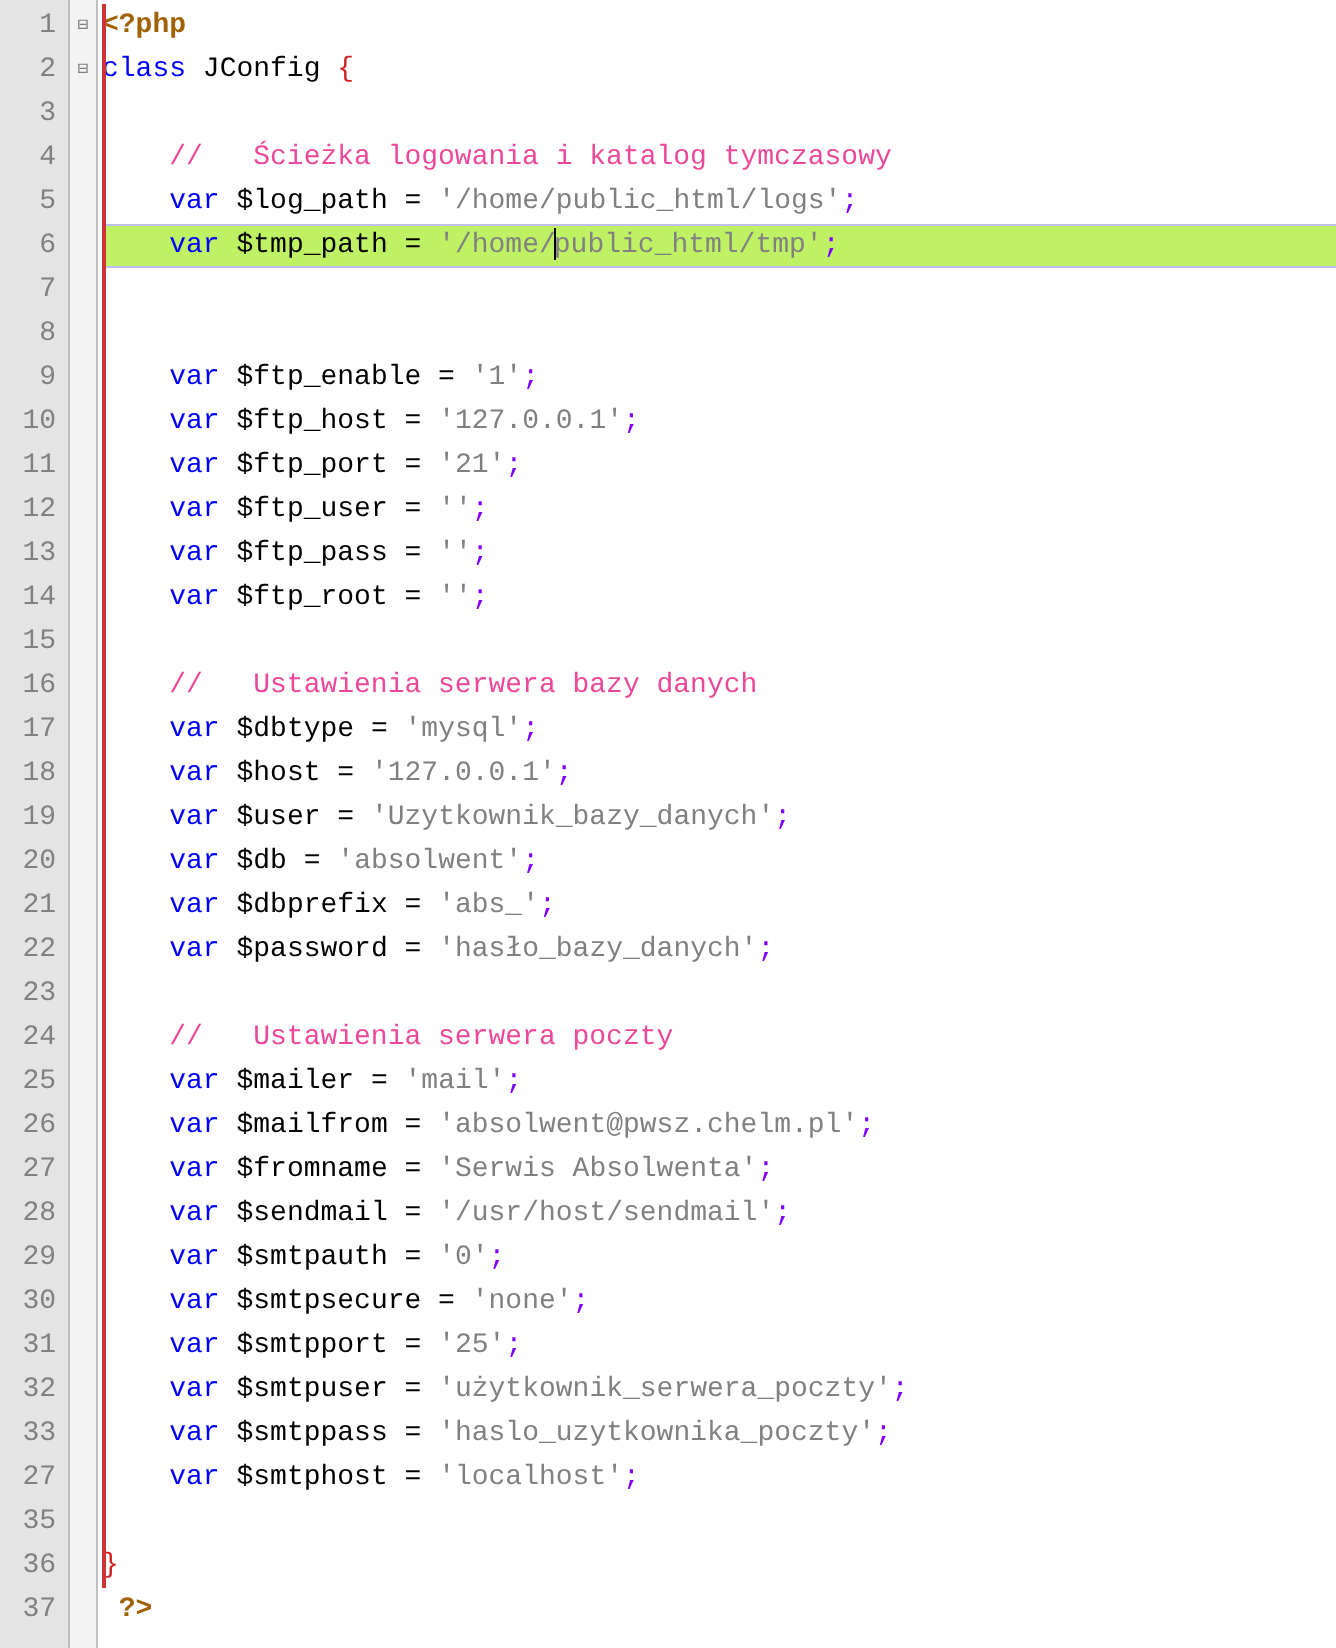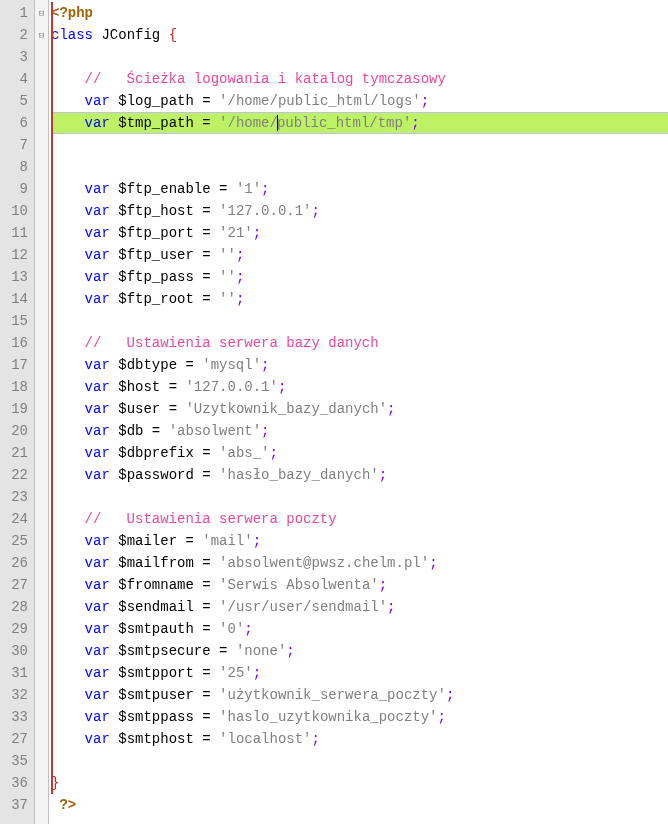--- a/index.html
+++ b/index.html
@@ -125,21 +125,21 @@
 <div class="line"><span class="edge"></span>    <span class="kw">var</span> <span class="var">$host</span><span> = </span><span class="str">'127.0.0.1'</span><span class="pun">;</span></div>
 <div class="line"><span class="edge"></span>    <span class="kw">var</span> <span class="var">$user</span><span> = </span><span class="str">'Uzytkownik_bazy_danych'</span><span class="pun">;</span></div>
 <div class="line"><span class="edge"></span>    <span class="kw">var</span> <span class="var">$db</span><span> = </span><span class="str">'absolwent'</span><span class="pun">;</span></div>
 <div class="line"><span class="edge"></span>    <span class="kw">var</span> <span class="var">$dbprefix</span><span> = </span><span class="str">'abs_'</span><span class="pun">;</span></div>
 <div class="line"><span class="edge"></span>    <span class="kw">var</span> <span class="var">$password</span><span> = </span><span class="str">'hasło_bazy_danych'</span><span class="pun">;</span></div>
 <div class="line"><span class="edge"></span></div>
 <div class="line"><span class="edge"></span>    <span class="com">//   Ustawienia serwera poczty</span></div>
 <div class="line"><span class="edge"></span>    <span class="kw">var</span> <span class="var">$mailer</span><span> = </span><span class="str">'mail'</span><span class="pun">;</span></div>
 <div class="line"><span class="edge"></span>    <span class="kw">var</span> <span class="var">$mailfrom</span><span> = </span><span class="str">'absolwent@pwsz.chelm.pl'</span><span class="pun">;</span></div>
 <div class="line"><span class="edge"></span>    <span class="kw">var</span> <span class="var">$fromname</span><span> = </span><span class="str">'Serwis Absolwenta'</span><span class="pun">;</span></div>
-<div class="line"><span class="edge"></span>    <span class="kw">var</span> <span class="var">$sendmail</span><span> = </span><span class="str">'/usr/user/sendmail'</span><span class="pun">;</span></div>
+<div class="line"><span class="edge"></span>    <span class="kw">var</span> <span class="var">$sendmail</span><span> = </span><span class="str">'/usr/host/sendmail'</span><span class="pun">;</span></div>
 <div class="line"><span class="edge"></span>    <span class="kw">var</span> <span class="var">$smtpauth</span><span> = </span><span class="str">'0'</span><span class="pun">;</span></div>
 <div class="line"><span class="edge"></span>    <span class="kw">var</span> <span class="var">$smtpsecure</span><span> = </span><span class="str">'none'</span><span class="pun">;</span></div>
 <div class="line"><span class="edge"></span>    <span class="kw">var</span> <span class="var">$smtpport</span><span> = </span><span class="str">'25'</span><span class="pun">;</span></div>
 <div class="line"><span class="edge"></span>    <span class="kw">var</span> <span class="var">$smtpuser</span><span> = </span><span class="str">'użytkownik_serwera_poczty'</span><span class="pun">;</span></div>
 <div class="line"><span class="edge"></span>    <span class="kw">var</span> <span class="var">$smtppass</span><span> = </span><span class="str">'haslo_uzytkownika_poczty'</span><span class="pun">;</span></div>
 <div class="line"><span class="edge"></span>    <span class="kw">var</span> <span class="var">$smtphost</span><span> = </span><span class="str">'localhost'</span><span class="pun">;</span></div>
 <div class="line"><span class="edge"></span></div>
 <div class="line"><span class="edge"></span><span class="brc">}</span></div>
 <div class="line"> <span class="tag">?&gt;</span></div>
 </div>

